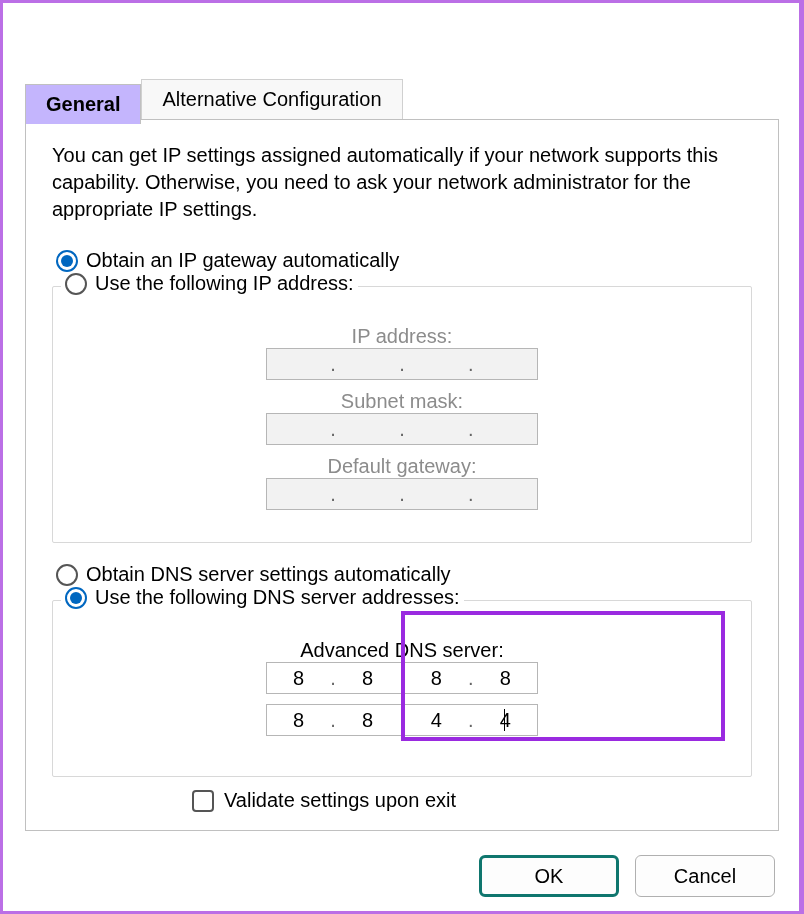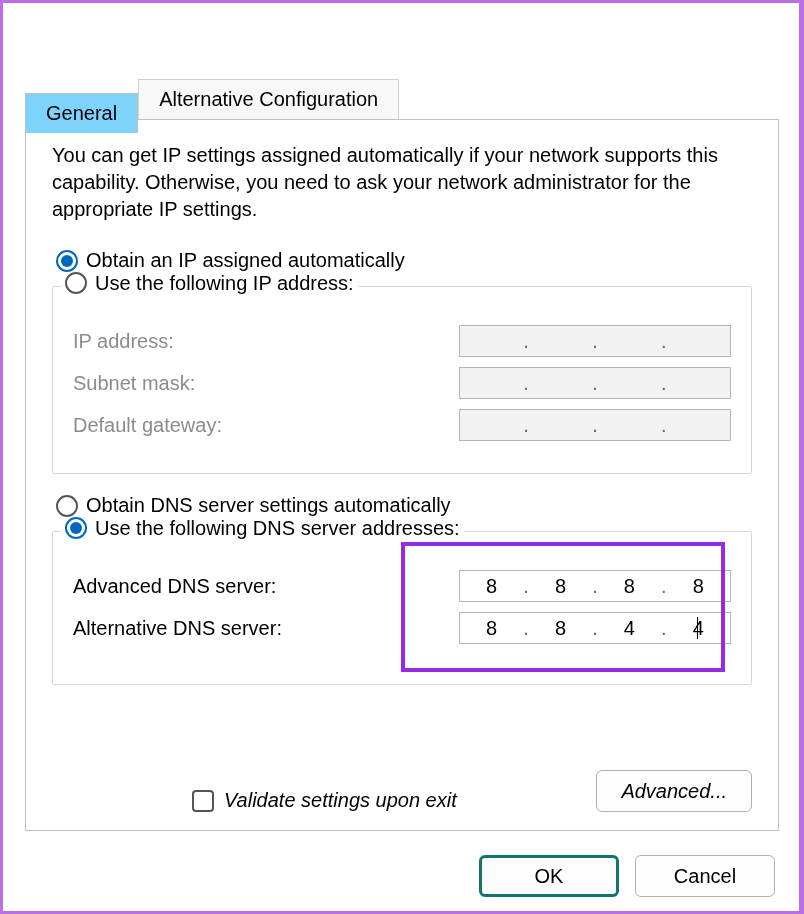--- a/index.html
+++ b/index.html
@@ -57,23 +57,24 @@
   .tab {
     padding: 8px 20px 8px 20px;
     border: 1px solid #d0d0d0;
     border-bottom: none;
     background: #f8f8f8;
     font-size: 20px;
     cursor: default;
     position: relative;
   }
   .tab.active {
-    background: #7dd3fc;
+    background: #c4b5fd;
     border-color: #c0c0c0;
-    top: 14px;
+    top: 5px;
+    font-weight: bold;
   }
   .tab-panel {
     border: 1px solid #c0c0c0;
     background: #fff;
     padding: 22px 26px 22px 26px;
     position: relative;
     height: calc(100% - 40px);
   }
   .desc {
     font-size: 20px;
@@ -106,26 +107,27 @@
     border-radius: 2px;
     padding: 28px 20px 22px 20px;
     margin: 0 0 20px 0;
     position: relative;
   }
   .groupbox .legend {
     position: absolute;
     top: -15px; left: 8px;
     background: #fff;
     padding: 0 4px;
-    display: flex; align-items: flex-start; gap: 8px;
+    display: flex; align-items: flex-end; gap: 8px;
   }
   .field-row {
     display: flex; align-items: center;
     justify-content: space-between;
     margin: 10px 0;
+    flex-direction: column;
   }
   .field-row label {
     font-size: 20px;
   }
   .field-row .disabled { color: #8c8c8c; }
   .ip-input {
     width: 272px; height: 32px;
     border: 1px solid #b6b6b6;
     background: #f2f2f2;
     position: relative;
@@ -154,23 +156,22 @@
     border: 4px solid #9a2ae0;
     pointer-events: none;
     z-index: 5;
   }
 
   .bottom-row {
     position: absolute;
     left: 26px; right: 26px;
     bottom: 18px;
     display: flex;
-    align-items: flex-end;
+    align-items: flex-start;
     justify-content: space-between;
-    font-style: italic;
   }
   .chk {
     width: 22px; height: 22px;
     border: 2px solid #555;
     border-radius: 4px;
     flex-shrink: 0;
   }
   .chk-line { display: flex; align-items: center; gap: 10px; margin-left: 140px; }
 
   .btn {
@@ -211,21 +212,21 @@
         <div class="tab">
           <span>Alternative Configuration</span>
         </div>
       </div>
 
       <div class="tab-panel">
         <div class="desc">You can get IP settings assigned automatically if your network supports this capability. Otherwise, you need to ask your network administrator for the appropriate IP settings.</div>
 
         <div class="radio-line">
           <span class="radio selected"></span>
-          <span>Obtain an IP assigned automatically</span>
+          <span>Obtain an IP gateway automatically</span>
         </div>
 
         <div class="groupbox" style="margin-top:14px;">
           <div class="legend">
             <span class="radio"></span>
             <span>Use the following IP address:</span>
           </div>
           <div class="field-row">
             <label class="disabled">IP address:</label>
             <div class="ip-input">
@@ -280,42 +281,38 @@
               <span class="oct">8</span>
                 <span class="ip-dot">.</span>
               <span class="oct">8</span>
                 <span class="ip-dot">.</span>
               <span class="oct">8</span>
                 <span class="ip-dot">.</span>
               <span class="oct">8</span>
             </div>
           </div>
           <div class="field-row">
-            <label>Alternative DNS server:</label>
             <div class="ip-input enabled">
               <span class="oct">8</span>
                 <span class="ip-dot">.</span>
               <span class="oct">8</span>
                 <span class="ip-dot">.</span>
               <span class="oct">4</span>
                 <span class="ip-dot">.</span>
               <span class="oct">4</span>
               <span class="caret"></span>
             </div>
           </div>
           <div class="highlight-box" style="left:348px; top:10px; width:324px; height:130px;"></div>
         </div>
 
         <div class="bottom-row">
           <div class="chk-line">
             <span class="chk"></span>
             <span>Validate settings upon exit</span>
-          </div>
-          <div class="btn">
-            <span>Advanced...</span>
           </div>
         </div>
       </div>
     </div>
 
     <div class="dialog-buttons">
       <div class="btn primary">
         <span>OK</span>
       </div>
       <div class="btn">

